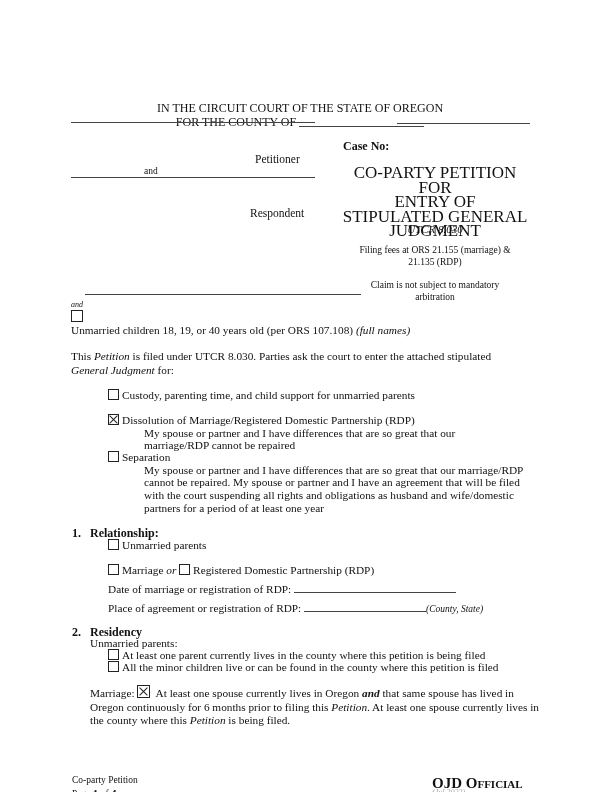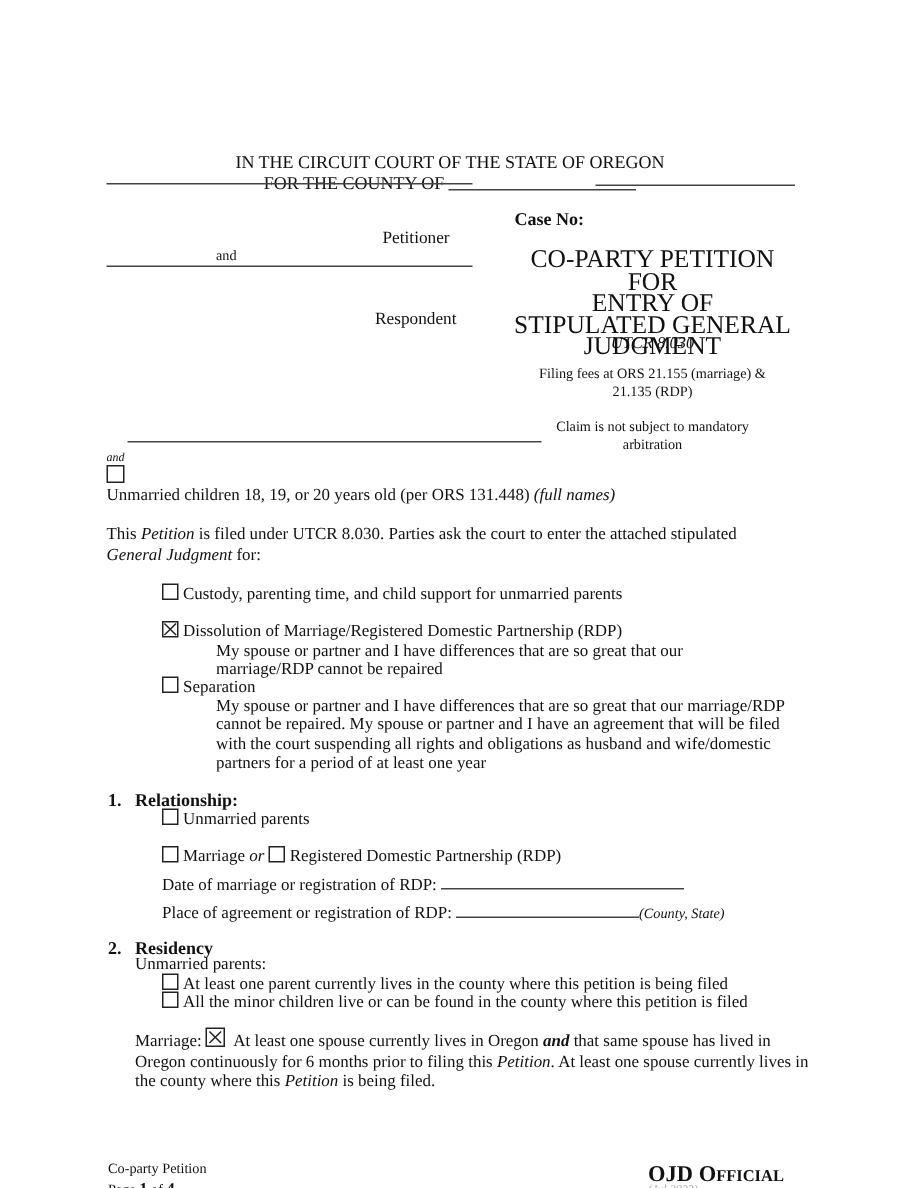--- a/index.html
+++ b/index.html
@@ -56,21 +56,21 @@
   <div>JUDGMENT</div>
 </div>
 <div class="abs center ital" style="left:340px; top:195px; width:190px; font-size:11px;">UTCR 8.030</div>
 <div class="abs center small" style="left:350px; top:217px; width:170px; line-height:11.5px;">Filing fees at ORS 21.155 (marriage) &amp; 21.135 (RDP)</div>
 <div class="abs center small" style="left:355px; top:252px; width:160px; line-height:11.5px;">Claim is not subject to mandatory arbitration</div>
 
 <div class="abs ital tiny" style="left:71px; top:272px;">and</div>
 <div class="abs" style="left:71px; top:282px; width:12px; height:12px; border:1px solid #222; box-sizing:border-box;"></div>
 <div class="line" style="left:85px; top:294px; width:276px;"></div>
 <div class="abs" style="left:71px; top:296px; font-size:11.3px;">
-  <span>Unmarried children 18, 19, or 20 years old (per ORS 131.448)</span>
+  <span>Unmarried children 18, 19, or 40 years old (per ORS 107.108)</span>
   <span class="ital">(full names)</span>
 </div>
 
 <div class="abs" style="left:71px; top:322px; width:470px; line-height:13.5px;">
   <span>This </span><span class="ital">Petition</span><span> is filed under UTCR 8.030. Parties ask the court to enter the attached stipulated</span><br>
   <span class="ital">General Judgment</span><span> for:</span>
 </div>
 
 <div class="abs" style="left:108px; top:361px;">
   <span class="cb"></span><span>Custody, parenting time, and child support for unmarried parents</span>

